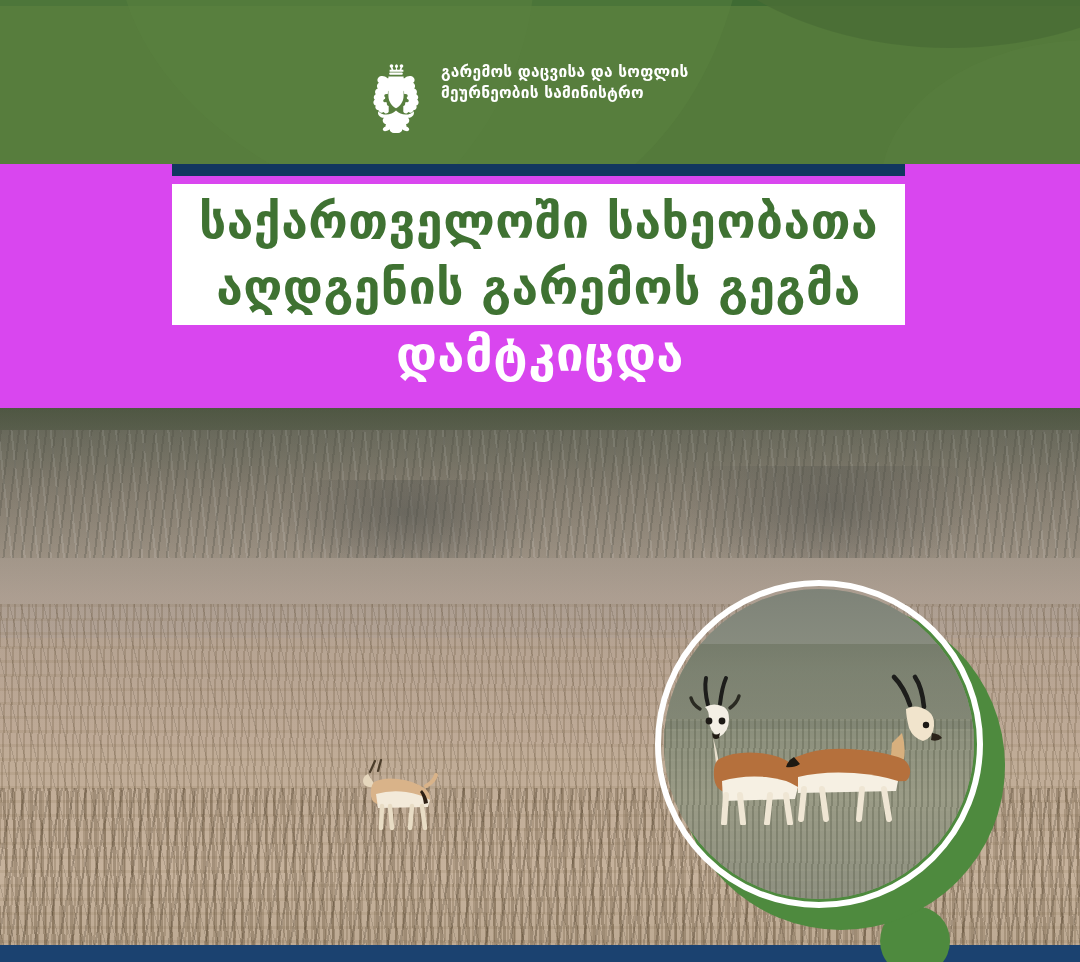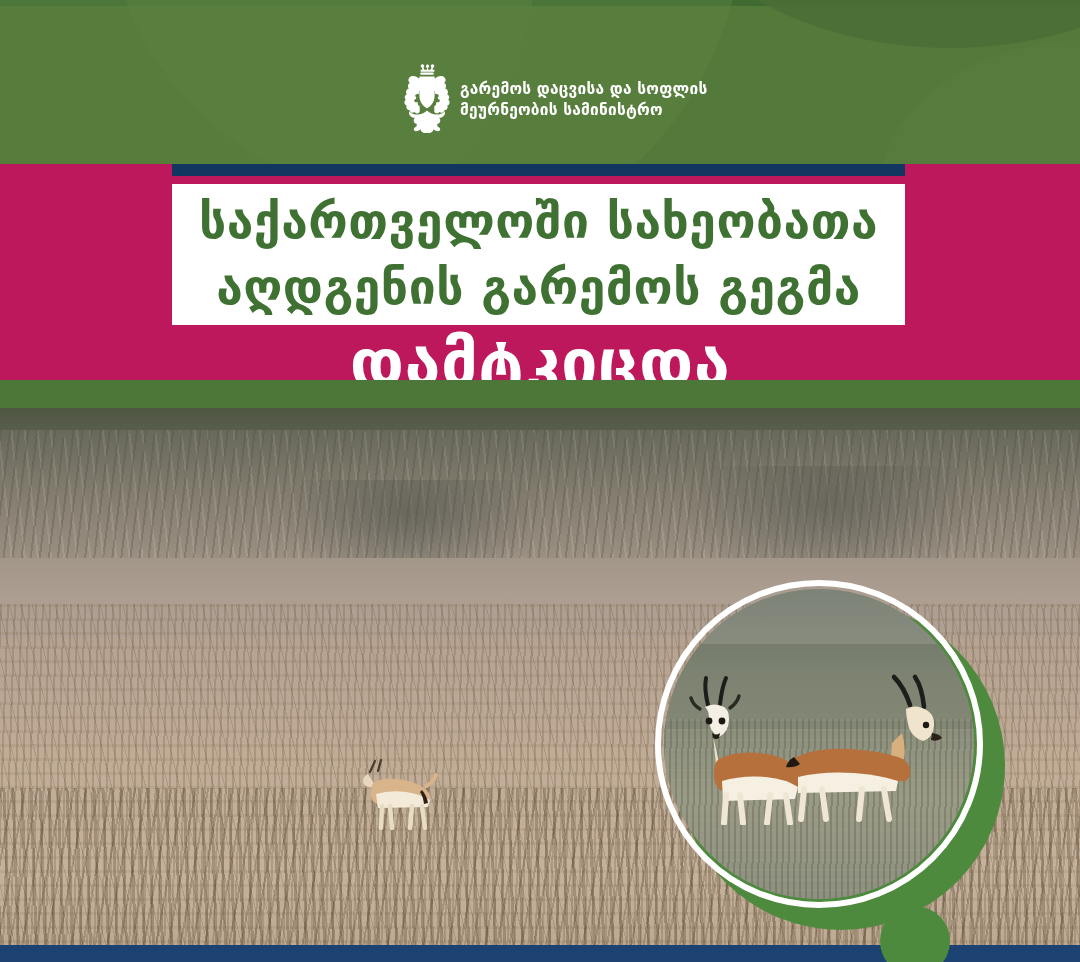--- a/index.html
+++ b/index.html
@@ -64,43 +64,42 @@
     position: absolute;
     left: 880px; top: 40px;
     width: 420px; height: 300px;
     background: #5b8241;
     border-radius: 50%;
     opacity: .35;
   }
 
   .brand {
     position: absolute;
-    left: 396px; top: 62px;
+    left: 365px; top: 62px;
     display: flex;
-    align-items: center;
-    gap: 2px;
+    gap: 14px;
     z-index: 4;
   }
   .emblem { width: 62px; height: 76px; display: block; }
   .brand-text {
     color: #ffffff;
     font-size: 15.5px;
     line-height: 1.36;
     letter-spacing: .2px;
     font-weight: 700;
     white-space: pre-line;
   }
 
   
   .title-band {
     position: absolute;
     left: 0; top: 164px;
     width: 1080px;
-    height: 216px;
-    background: #be185d;
+    height: 244px;
+    background: #d946ef;
     overflow: hidden;
     text-decoration: underline;
   }
   .navy-rule {
     position: absolute;
     left: 172px; top: 0px;
     width: 733px; height: 12px;
     background: #12365f;
     z-index: 3;
   }
@@ -122,21 +121,21 @@
     line-height: 1.36;
     letter-spacing: .5px;
     white-space: nowrap;
   }
   .title-sub {
     position: absolute;
     left: 0; top: 166px;
     width: 1080px;
     text-align: center;
     color: #ffffff;
-    font-size: 65px;
+    font-size: 49px;
     font-weight: 700;
     line-height: 1.0;
     letter-spacing: .5px;
     z-index: 3;
   }
 
   
   .photo {
     position: absolute;
     left: 0; top: 408px;

